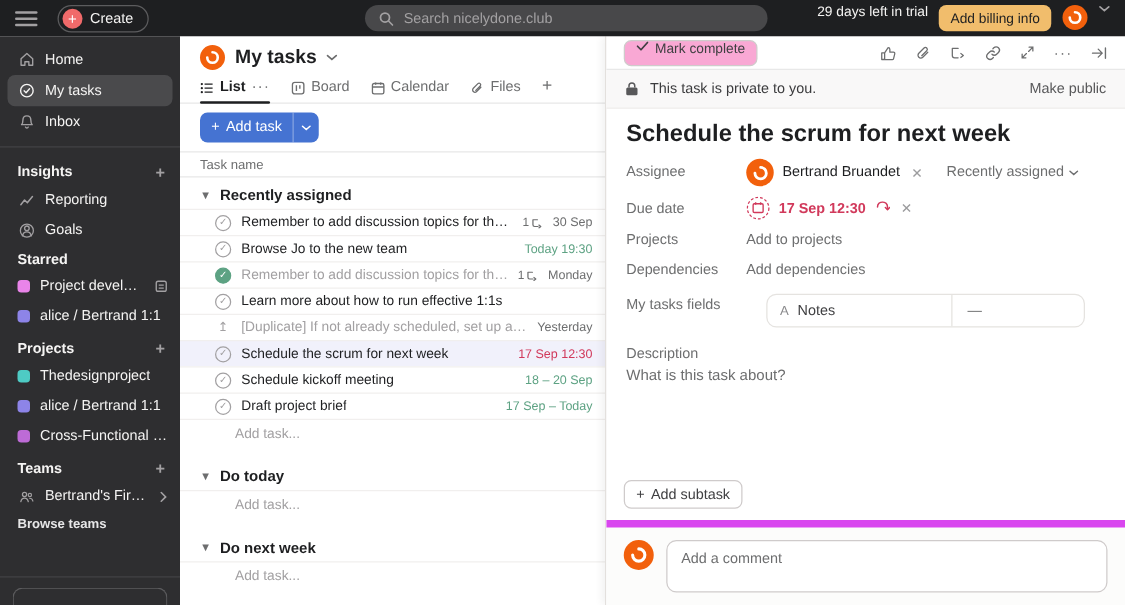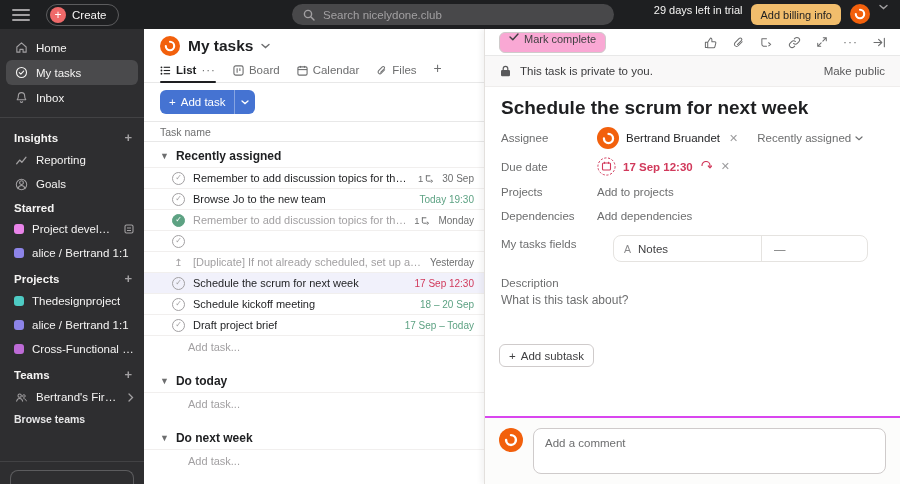--- a/index.html
+++ b/index.html
@@ -90,21 +90,21 @@
   .due-text { color:#d1395b; font-weight:600; }
   .ghost-link { color:#6d6e6f; cursor:pointer; }
   .fields-table { margin:3px 16px 2px; width:368px; height:27px; border:1px solid #e5e3e0; border-radius:8px; display:flex; align-items:stretch; font-size:11.5px; }
   .ft-cell1 { width:148px; flex:none; border-right:1px solid #e5e3e0; display:flex; align-items:center; gap:7px; padding:0 10px; color:#3f3f41; cursor:pointer; }
   .ft-a { color:#8a8a8c; font-size:10.5px; }
   .ft-cell2 { display:flex; align-items:center; padding:0 12px; color:#6d6e6f; cursor:pointer; }
   .desc-label { padding:9px 16px 1px; font-size:11.5px; color:#6d6e6f; }
   .desc-placeholder { padding:3px 16px; font-size:12px; color:#6d6e6f; cursor:text; }
   .d-spacer { flex:1; }
   .addsub-btn { align-self:flex-start; margin:0 0 9px 14px; display:flex; align-items:center; gap:5px; height:23px; border:1px solid #cfcbcb; border-radius:6px; padding:0 9px; font-size:11.5px; color:#3f3f41; cursor:pointer; background:#fff; }
-  .comment-area { flex:none; border-top:2px solid #d946ef; background:#fcfcfb; padding:10px 14px; display:flex; gap:10px; height:68px;margin-top:40px; }
+  .comment-area { flex:none; border-top:6px solid #d946ef; background:#fcfcfb; padding:10px 14px; display:flex; gap:10px; height:68px; }
   .comment-box { flex:1; border:1px solid #cfcbcb; border-radius:8px; background:#fff; padding:8px 11px; font-size:11.5px; color:#6d6e6f; cursor:text; }
   svg { display:block; }
 </style>
 </head>
 <body>
 
 <div class="app">
 
   <div class="topbar">
     <div class="hamburger">
@@ -360,20 +360,21 @@
               <span>1</span>
               <svg width="9" height="9" viewBox="0 0 10 10">
                 <path d="M1.5 2h4M1.5 2v4.5a1.5 1.5 0 0 0 1.5 1.5h3" fill="none" stroke="#6d6e6f" stroke-width="1.1" stroke-linecap="round"></path>
                 <path d="M6.5 6.5l2 1.5-2 1.5" fill="none" stroke="#6d6e6f" stroke-width="1.1" stroke-linejoin="round"></path>
               </svg>
             </span>
           <span class="t-date d-gray">Monday</span>
         </div>
         <div class="trow">
           <span class="tcheck">✓</span>
+          <span class="t-title">Learn more about how to run effective 1:1s</span>
         </div>
         <div class="trow dup">
           <span class="dup-icon">↥</span>
           <span class="t-title">[Duplicate] If not already scheduled, set up a recurring 1:1 n</span>
           <span class="t-date d-gray">Yesterday</span>
         </div>
         <div class="trow selected">
           <span class="tcheck">✓</span>
           <span class="t-title">Schedule the scrum for next week</span>
           <span class="t-date d-red">17 Sep 12:30</span>

